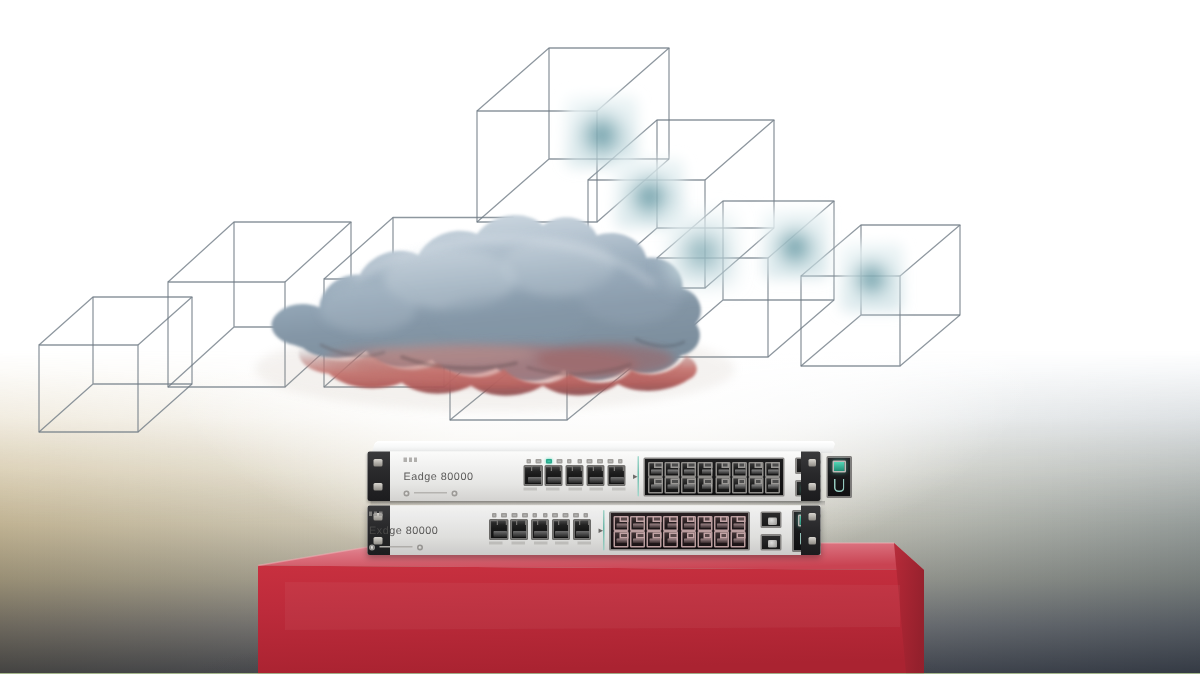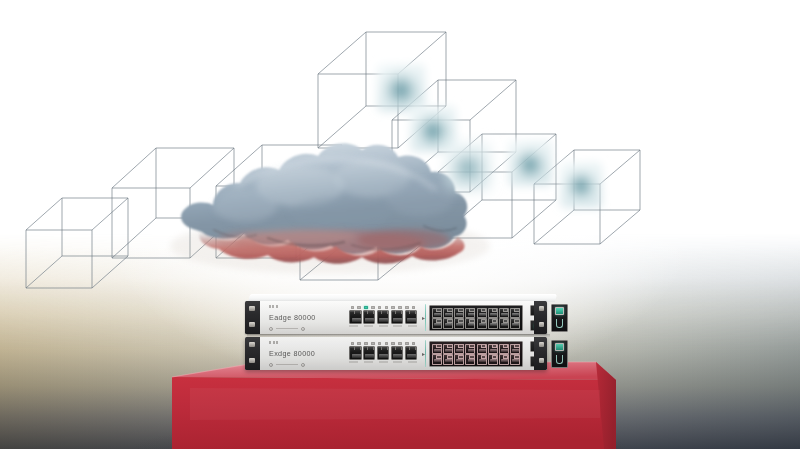--- a/index.html
+++ b/index.html
@@ -97,21 +97,21 @@
   .ear i:nth-child(1){ top:5px; }
   .ear i:nth-child(2){ top:21px; }
 
   
   .face {
     position:absolute; left:15px; top:0; right:0; bottom:0;
     background:linear-gradient(to bottom,
       #fbfbfa 0%, #f1f1f0 30%, #e6e6e4 65%, #d3d2d0 100%);
     display:flex; align-items:stretch;
   }
-  .face.dark { filter:brightness(0.965) saturate(0.95); }
+  .face.dark { filter:brightness(0.965) saturate(0.95);justify-content:flex-end; }
 
   .label-zone {
     position:relative;
     width:84px; flex:0 0 84px;
     display:flex; align-items:center;
     padding-left:9px;
   }
   .dev-label {
     font-size:7.2px;
     letter-spacing:0.35px;

